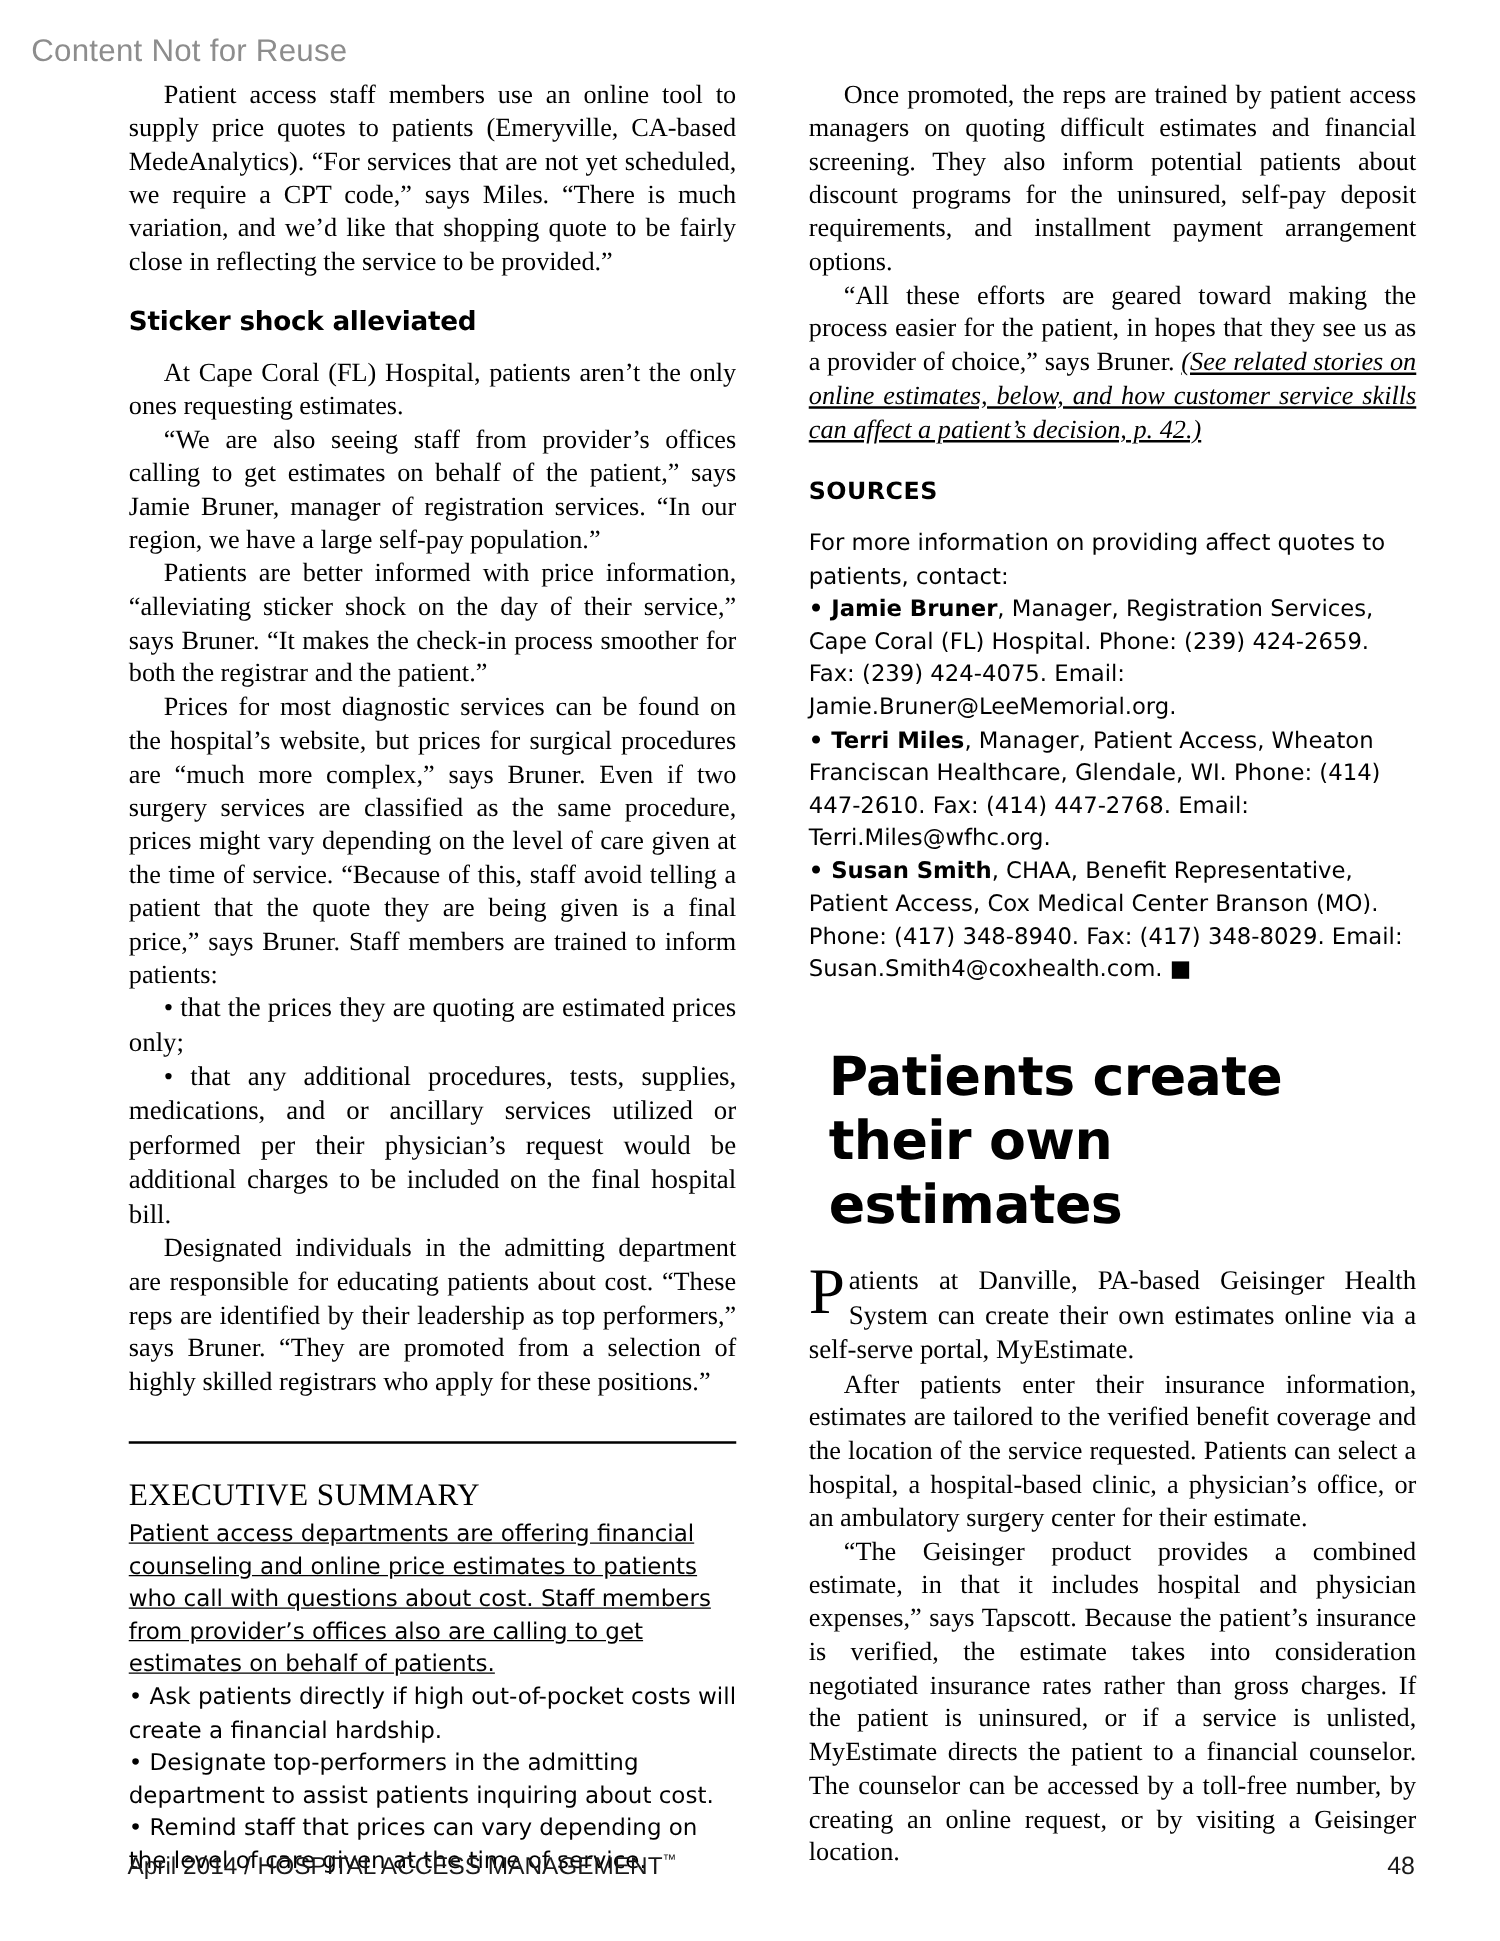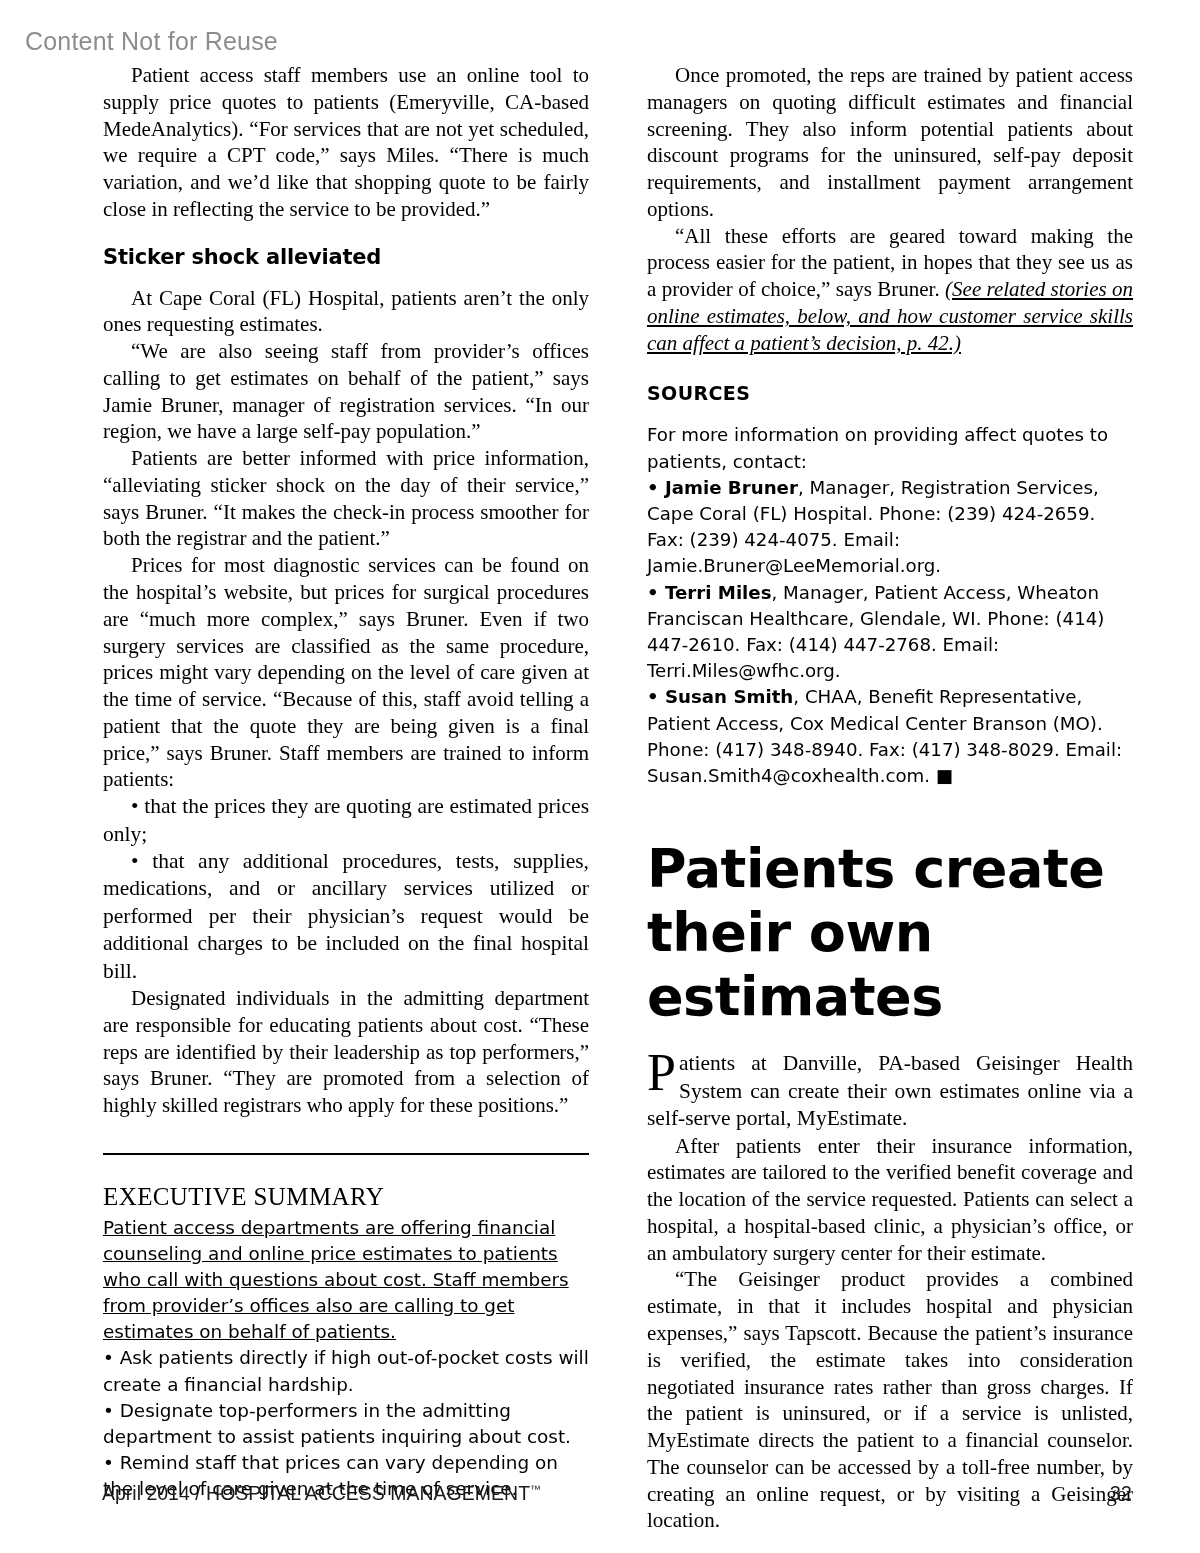--- a/index.html
+++ b/index.html
@@ -104,24 +104,24 @@
     font-size: 18.2px;
     line-height: 1.44;
     margin: 0;
   }
   .sources-text b { font-weight: bold; }
 
   
   .big-head {
     font-family: "DejaVu Sans", sans-serif;
     font-weight: bold;
-    font-size: 54px;
+    font-size: 43px;
     line-height: 1.18;
     letter-spacing: -0.5px;
-    margin: 48px 0 22px 0;
+    margin: 48px 0 22px 16px;
   }
   .dropcap-para {
     position: relative;
     margin: 0;
     font-size: 21.5px;
     line-height: 1.275;
     text-align: justify;
   }
   .dropcap {
     float: left;
@@ -205,16 +205,16 @@
       <p class="dropcap-para"><span class="dropcap">P</span><span>atients at Danville, PA-based Geisinger Health System can create their own estimates online via a self-serve portal, MyEstimate.</span></p>
 
       <p class="body">After patients enter their insurance information, estimates are tailored to the verified benefit coverage and the location of the service requested. Patients can select a hospital, a hospital-based clinic, a physician’s office, or an ambulatory surgery center for their estimate.</p>
       <p class="body">“The Geisinger product provides a combined estimate, in that it includes hospital and physician expenses,” says Tapscott. Because the patient’s insurance is verified, the estimate takes into consideration negotiated insurance rates rather than gross charges. If the patient is uninsured, or if a service is unlisted, MyEstimate directs the patient to a financial counselor. The counselor can be accessed by a toll-free number, by creating an online request, or by visiting a Geisinger location.</p>
 
     </div>
   </div>
 
   <div class="footer">
     <div><span>April 2014 / HOSPITAL ACCESS MANAGEMENT</span><span class="tm">™</span></div>
-    <div class="pageno">32</div>
+    <div class="pageno">48</div>
   </div>
 
 </div>
 
 </body></html>

